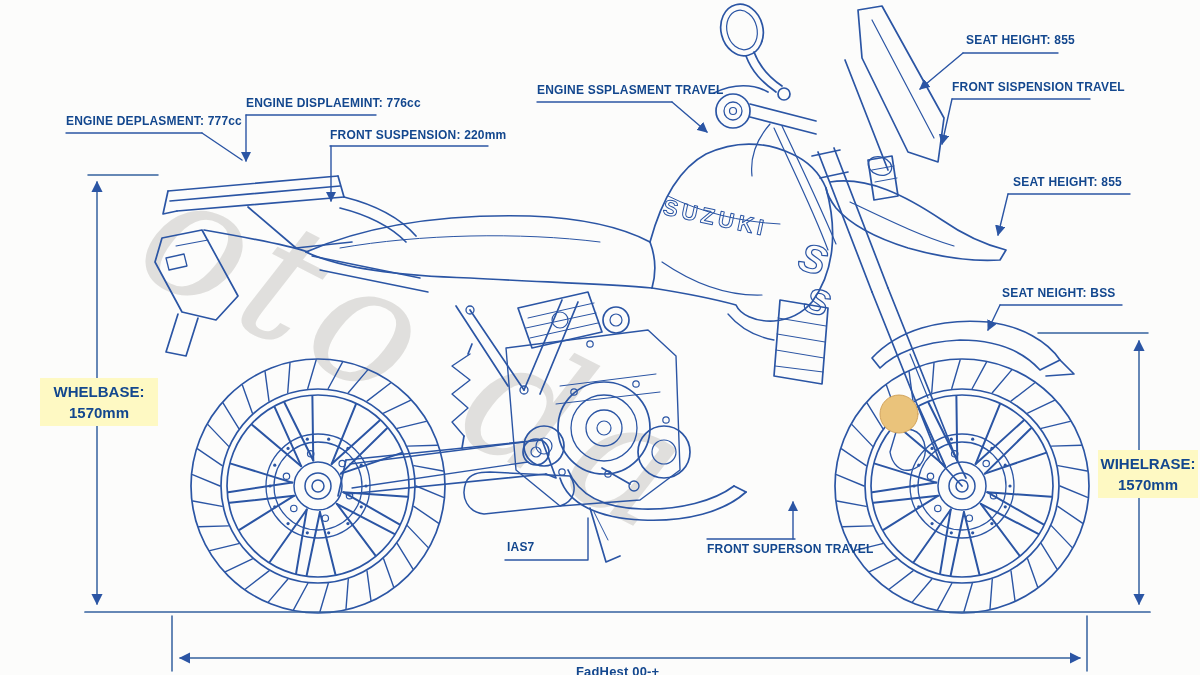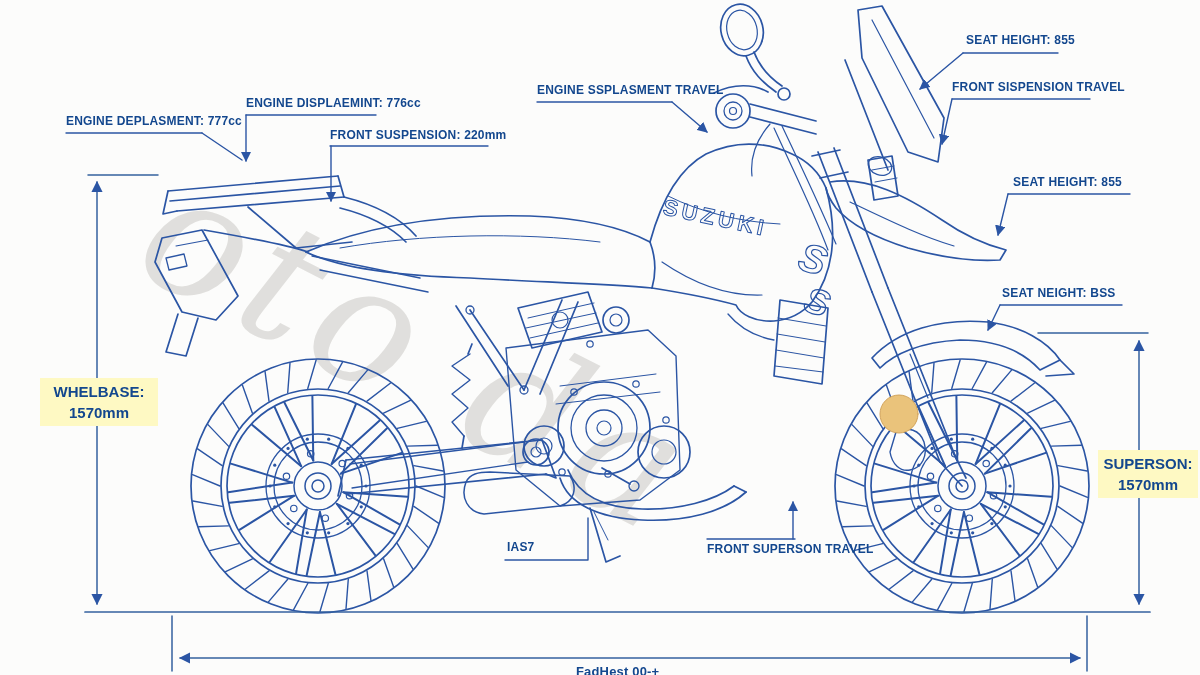--- a/index.html
+++ b/index.html
@@ -421,17 +421,17 @@
     <div class="callout" style="left:1002px;top:286px">SEAT NEIGHT: BSS</div>
     <div class="callout" style="left:507px;top:540px">IAS7</div>
     <div class="callout" style="left:707px;top:542px">FRONT SUPERSON TRAVEL</div>
     <div class="callout cut" style="left:576px;top:664px">FadHest 00-+</div>
 
     <div class="dimlabel" style="left:40px;top:378px;width:118px">
       <div>WHELBASE:</div>
       <div>1570mm</div>
     </div>
     <div class="dimlabel" style="left:1098px;top:450px;width:100px">
-      <div>SUPERSON:</div>
+      <div>WIHELRASE:</div>
       <div>1570mm</div>
     </div>
   </div>
 </div>
 
 </body></html>

